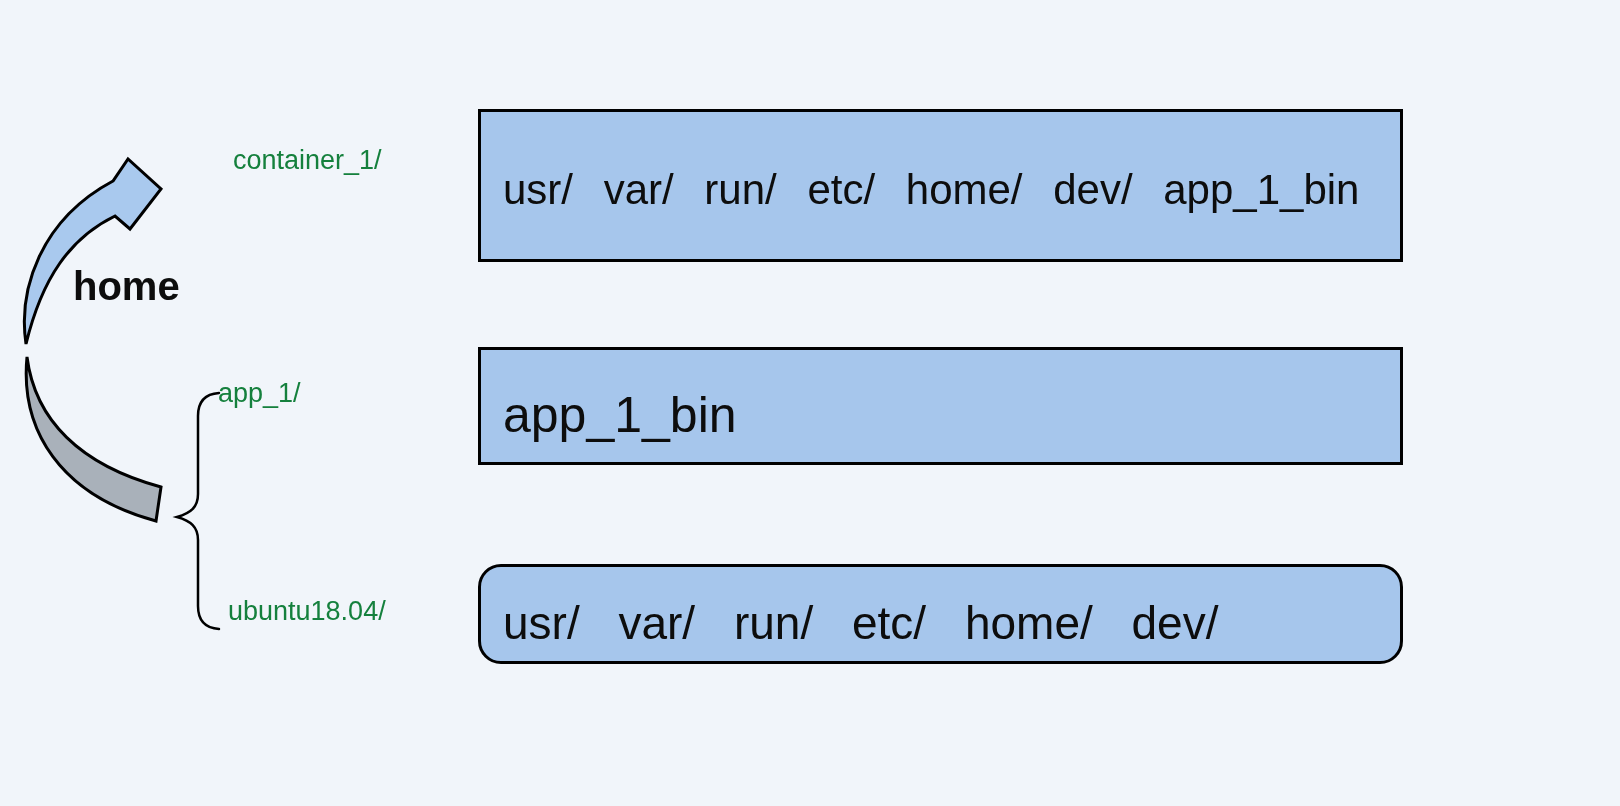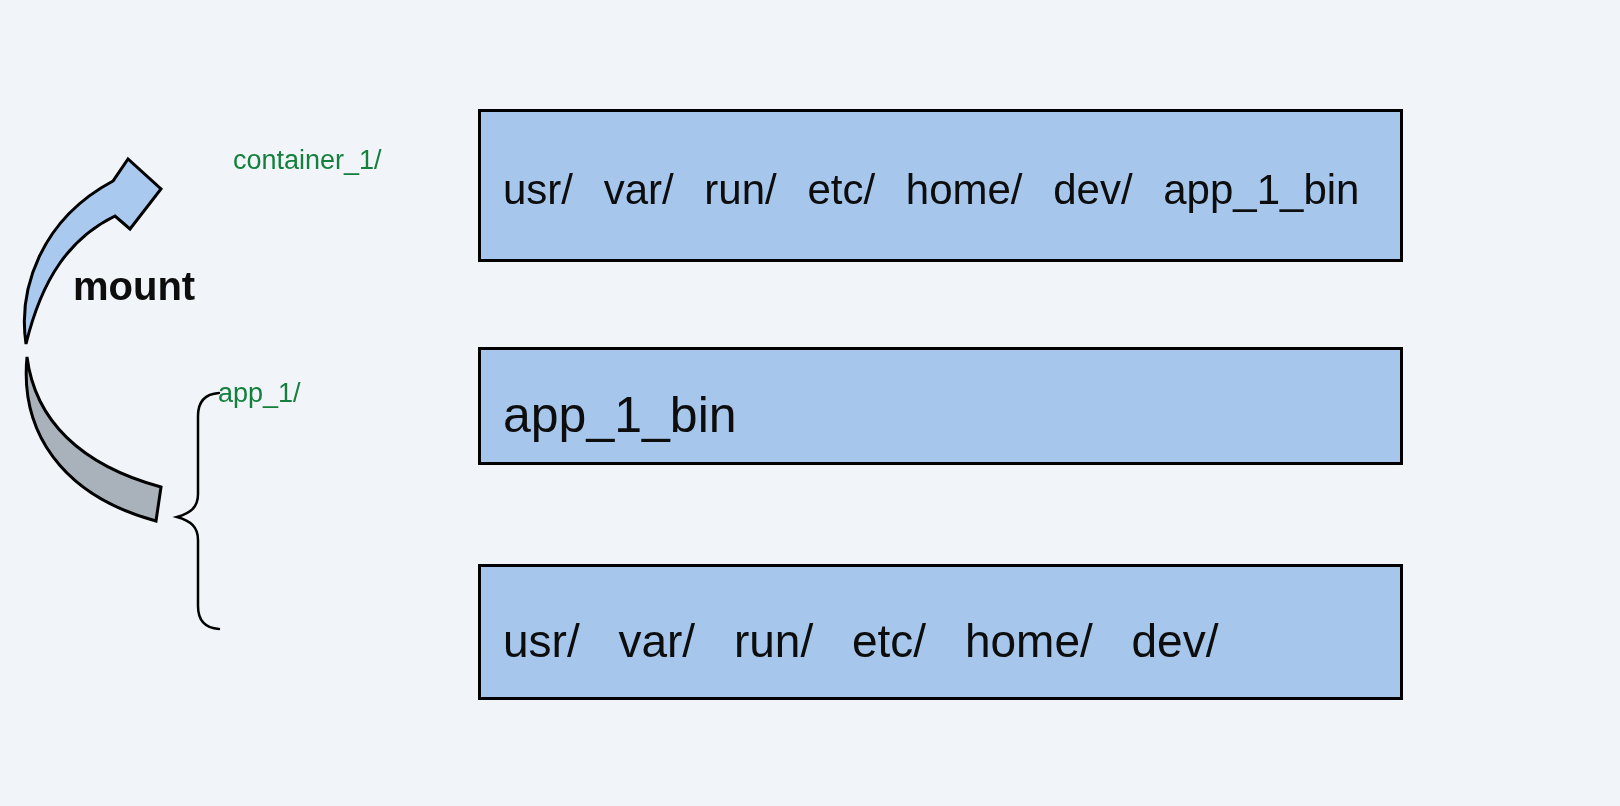--- a/index.html
+++ b/index.html
@@ -45,24 +45,25 @@
     padding-top: 8px;
   }
   #box-app1 {
     top: 347px;
     height: 118px;
     font-size: 50px;
     padding-top: 18px;
   }
   #box-ubuntu {
     top: 564px;
-    height: 136px;
+    height: 100px;
     font-size: 46px;
     word-spacing: 26px;
     padding-top: 18px;
+    border-radius: 23px;
   }
   .dir-label {
     position: absolute;
     font-size: 27px;
     line-height: 1;
     white-space: nowrap;
     color: #15803d;
   }
   #label-container1 { left: 233px; top: 147px; }
   #label-app1      { left: 218px; top: 380px; }
@@ -85,22 +86,23 @@
 
   <svg id="arrow-svg" viewBox="0 0 1620 806" xmlns="http://www.w3.org/2000/svg" aria-hidden="true">
 
     <path id="arrow-blue" d="M 26,344 C 18,290 40,220 113,181 L 128,159 L 161,189 L 130,229 L 115,216 C 70,238 42,278 26,344 Z" fill="#a9c9ee" stroke="#000" stroke-width="3" stroke-linejoin="miter"></path>
 
     <path id="arrow-gray" d="M 27,357 C 20,430 60,495 156,521 L 161,487 C 80,465 35,420 27,357 Z" fill="#a9b1ba" stroke="#000" stroke-width="3" stroke-linejoin="miter"></path>
 
     <path id="brace" d="M 219,393 C 204,394 198,402 198,416 L 198,494 C 198,507 191,513 177,517 C 191,521 198,527 198,540 L 198,606 C 198,620 204,628 219,629" fill="none" stroke="#000" stroke-width="2.5" stroke-linecap="round"></path>
   </svg>
 
-  <div id="mount-label">mount</div>
+  <div id="mount-label">home</div>
 
   <div class="dir-label" id="label-container1">container_1/</div>
   <div class="dir-label" id="label-app1">app_1/</div>
+  <div class="dir-label" id="label-ubuntu">ubuntu18.04/</div>
 
   <div class="fs-box" id="box-container1">usr/ var/ run/ etc/ home/ dev/ app_1_bin</div>
   <div class="fs-box" id="box-app1">app_1_bin</div>
   <div class="fs-box" id="box-ubuntu">usr/ var/ run/ etc/ home/ dev/</div>
 
 </div>
 
 </body></html>

